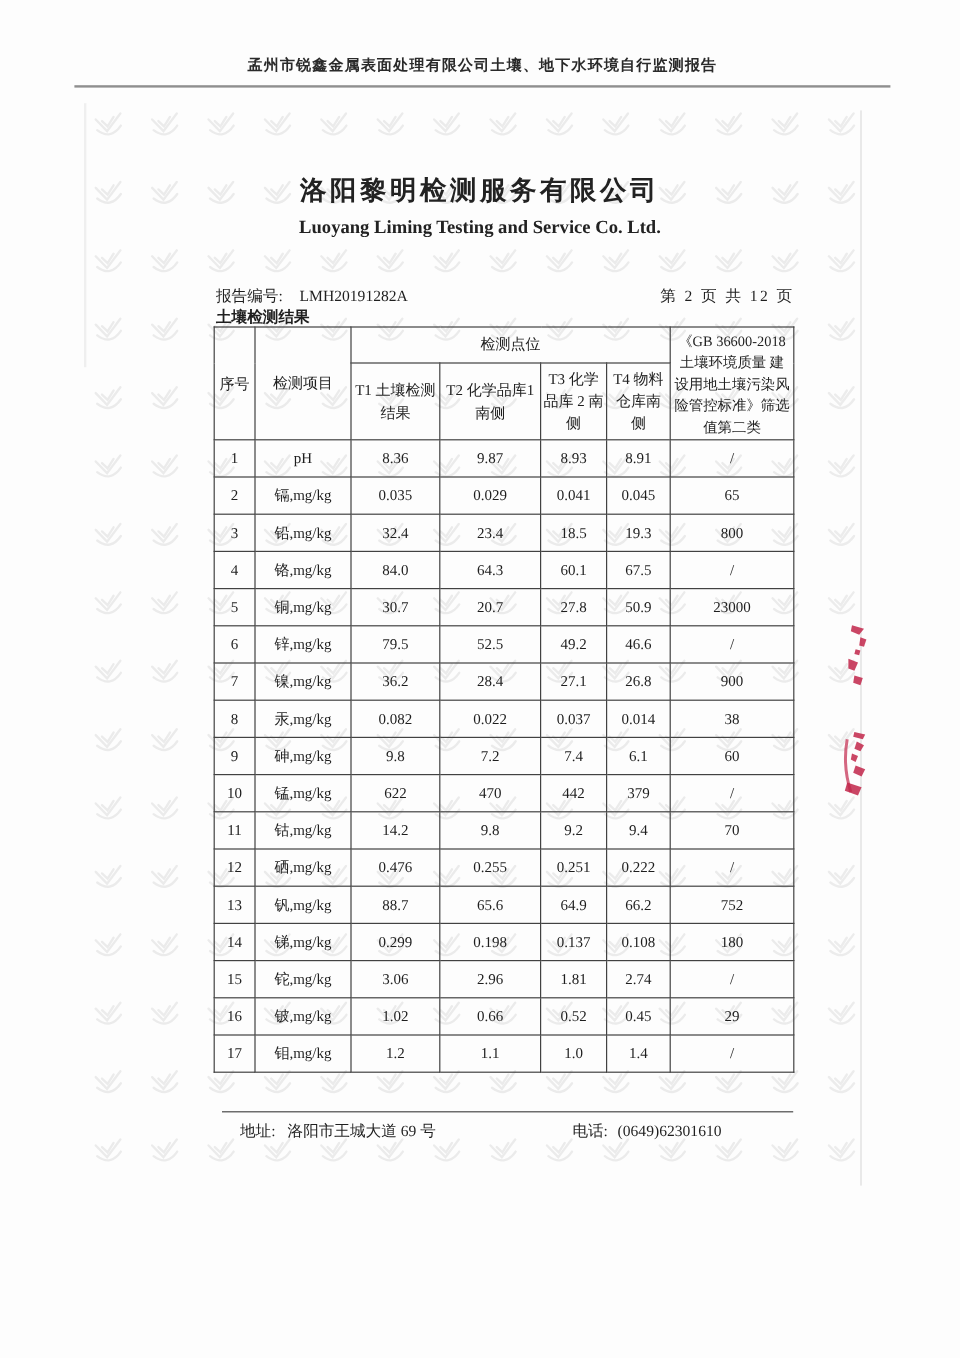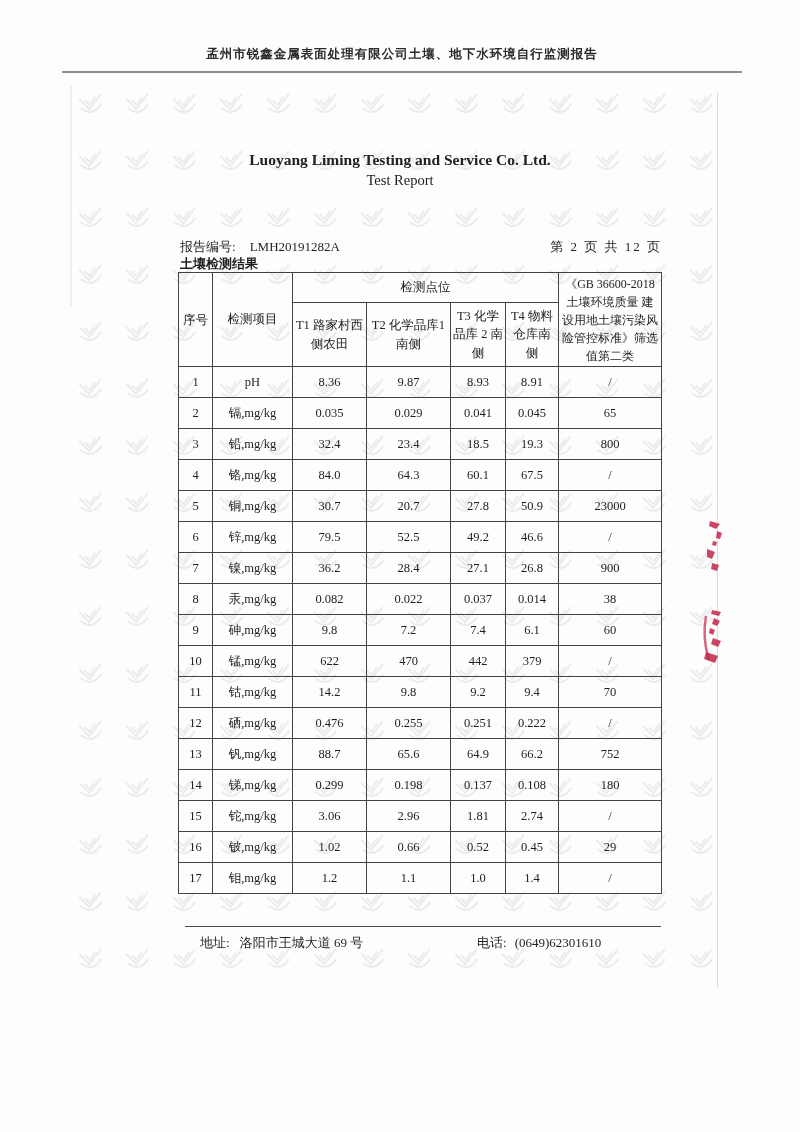--- a/index.html
+++ b/index.html
@@ -1637,22 +1637,22 @@
         </svg></div>
     </div>
 
   <div class="scan-edge-right"></div>
   <div class="scan-edge-left"></div>
 
   <div class="doc-header">孟州市锐鑫金属表面处理有限公司土壤、地下水环境自行监测报告</div>
   <div class="doc-header-rule"></div>
 
   <div class="title-block">
+    <div class="company-cn">洛阳黎明检测服务有限公司</div>
     <div class="company-en">Luoyang Liming Testing and Service Co. Ltd.</div>
-    <div class="report-title-en">Test Report</div>
   </div>
 
   <div class="meta-row">
     <div class="report-no">
       <span>报告编号:</span><span class="val">LMH20191282A</span>
     </div>
     <div class="page-info">第 2 页 共 12 页</div>
   </div>
   <div class="section-title">土壤检测结果</div>
 
@@ -1667,21 +1667,21 @@
         <col style="width:103px">
     </colgroup>
     <thead>
       <tr class="tier1">
         <th rowspan="2" class="seq-head">序号</th>
         <th rowspan="2">检测项目</th>
         <th colspan="4">检测点位</th>
         <th rowspan="2" class="std-head">《GB 36600-2018土壤环境质量 建设用地土壤污染风险管控标准》筛选值第二类</th>
       </tr>
       <tr class="tier2">
-        <th>T1 路家村西侧农田</th>
+        <th>T1 土壤检测结果</th>
         <th>T2 化学品库1 南侧</th>
         <th>T3 化学品库 2 南侧</th>
         <th>T4 物料仓库南侧</th>
       </tr>
     </thead>
     <tbody>
         <tr>
           <td>1</td>
           <td>pH</td>
           <td>8.36</td>

